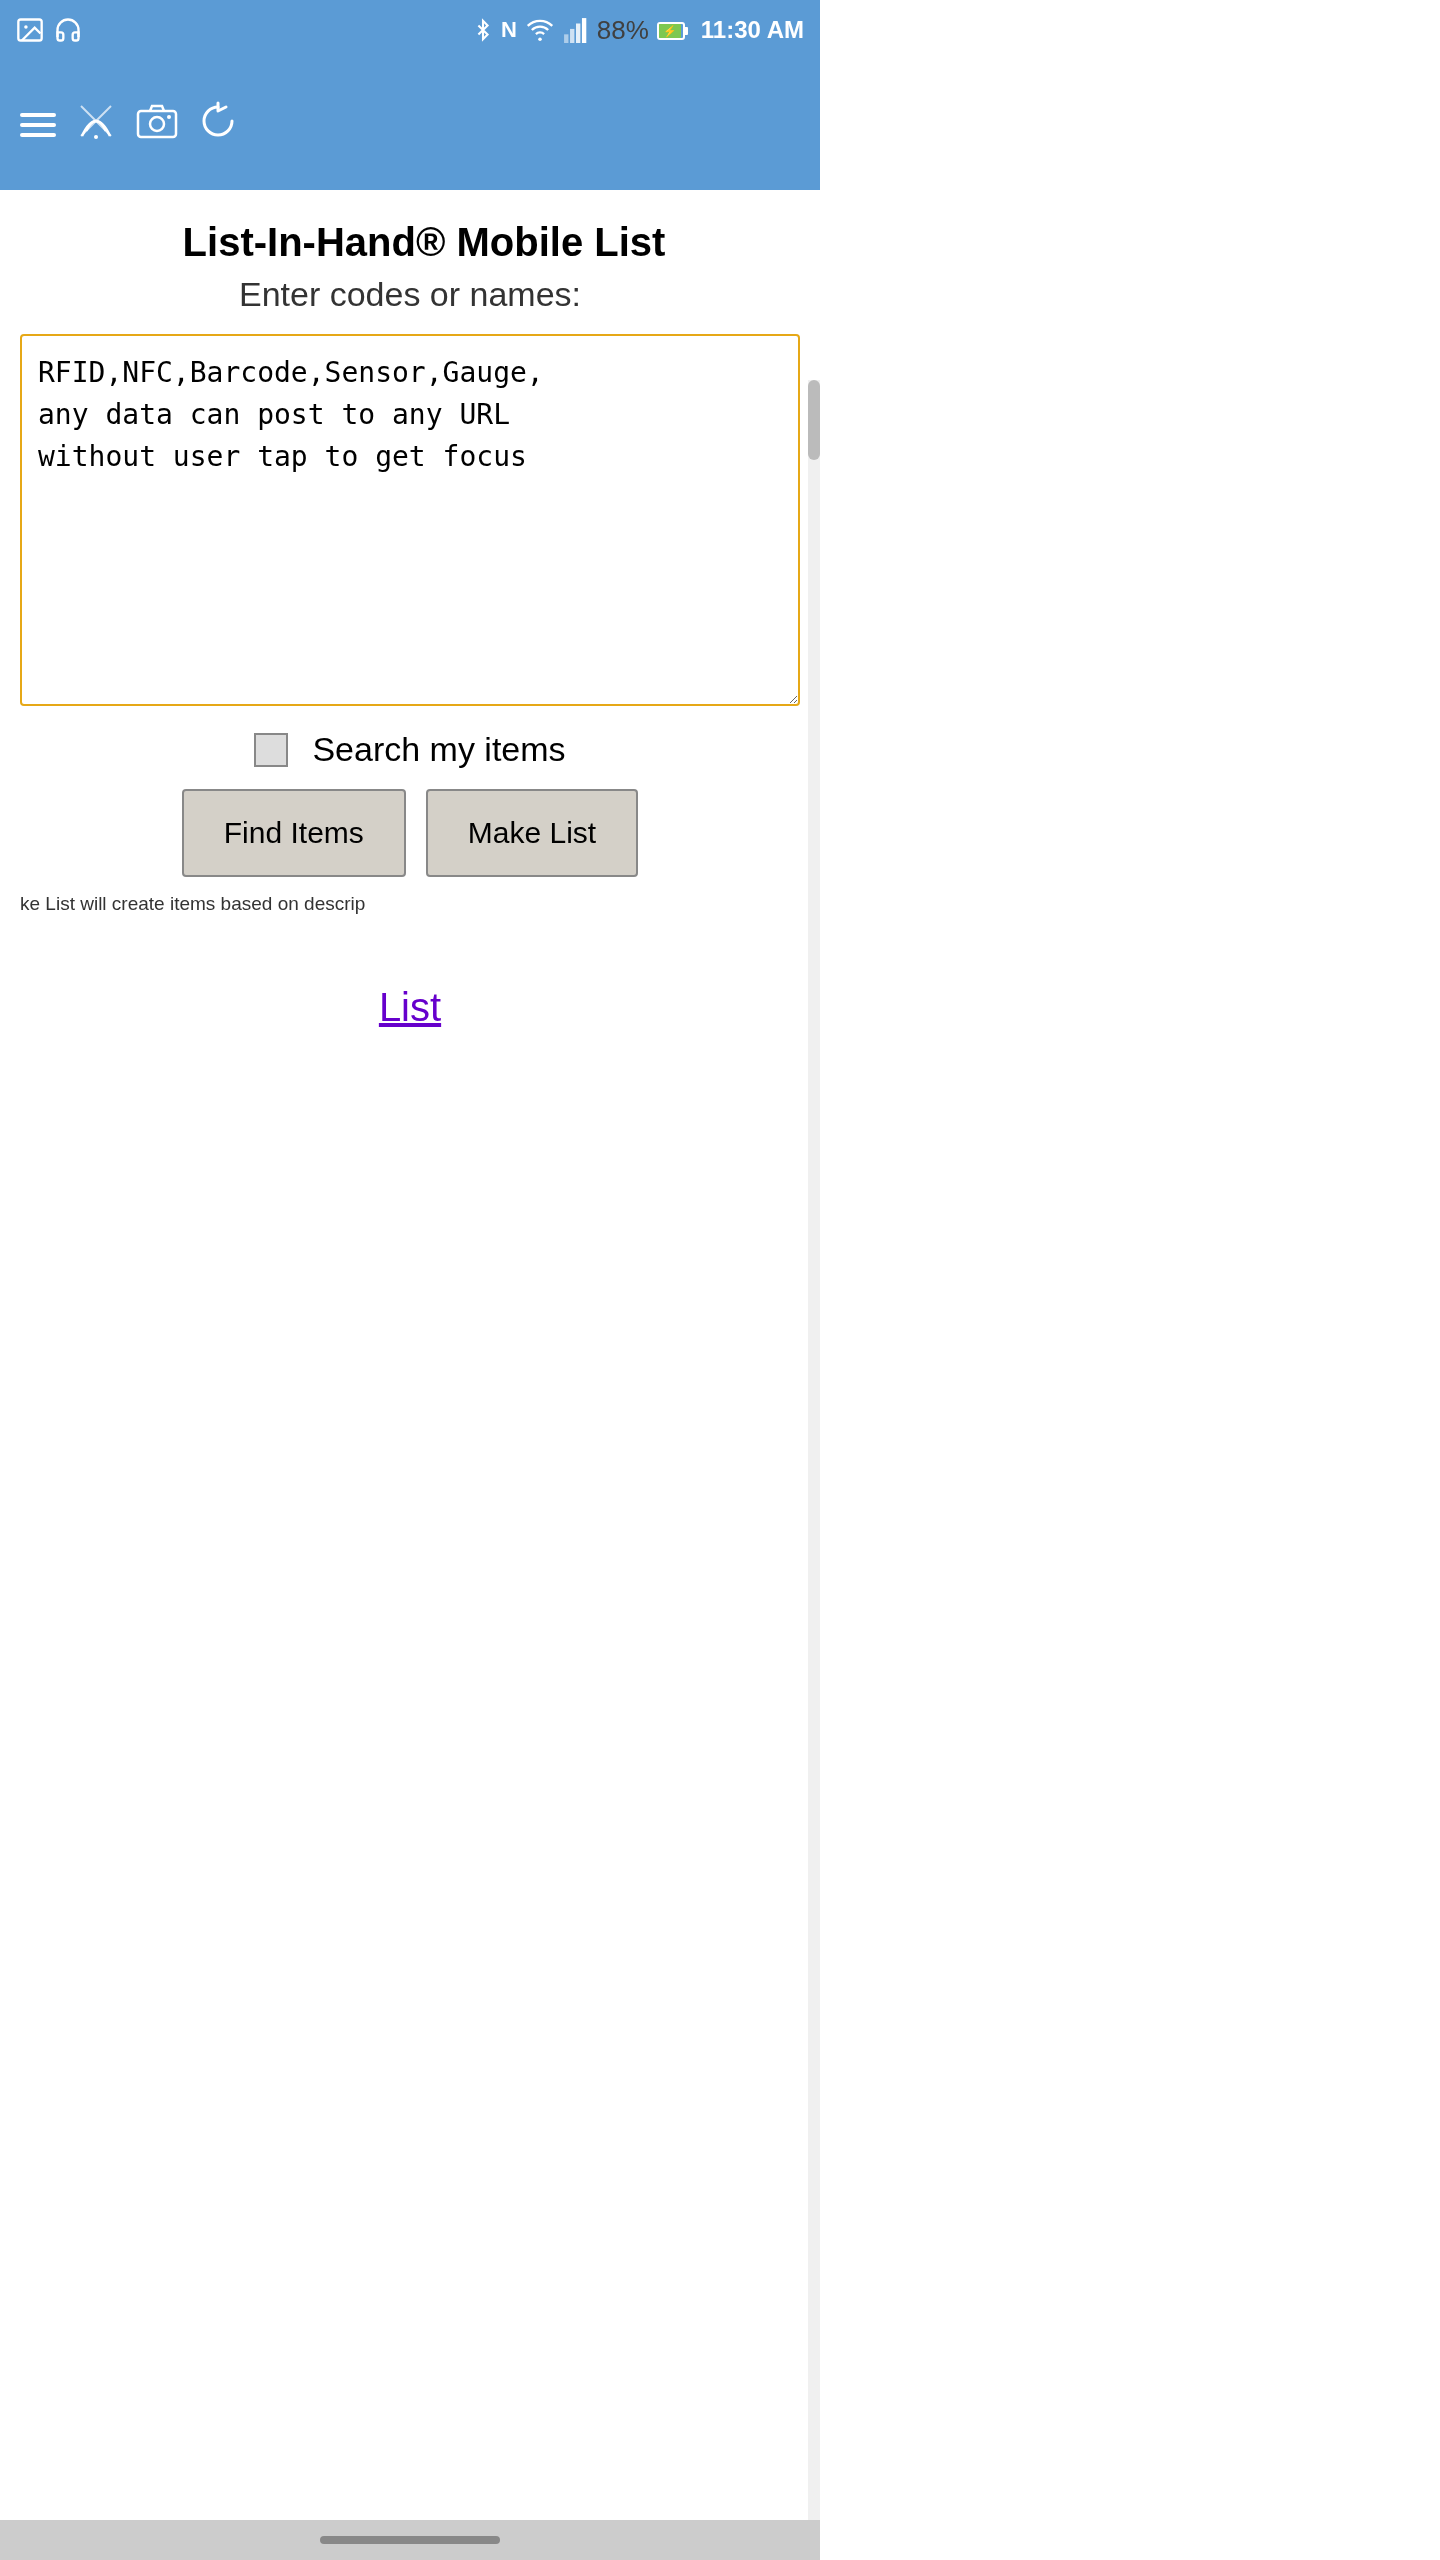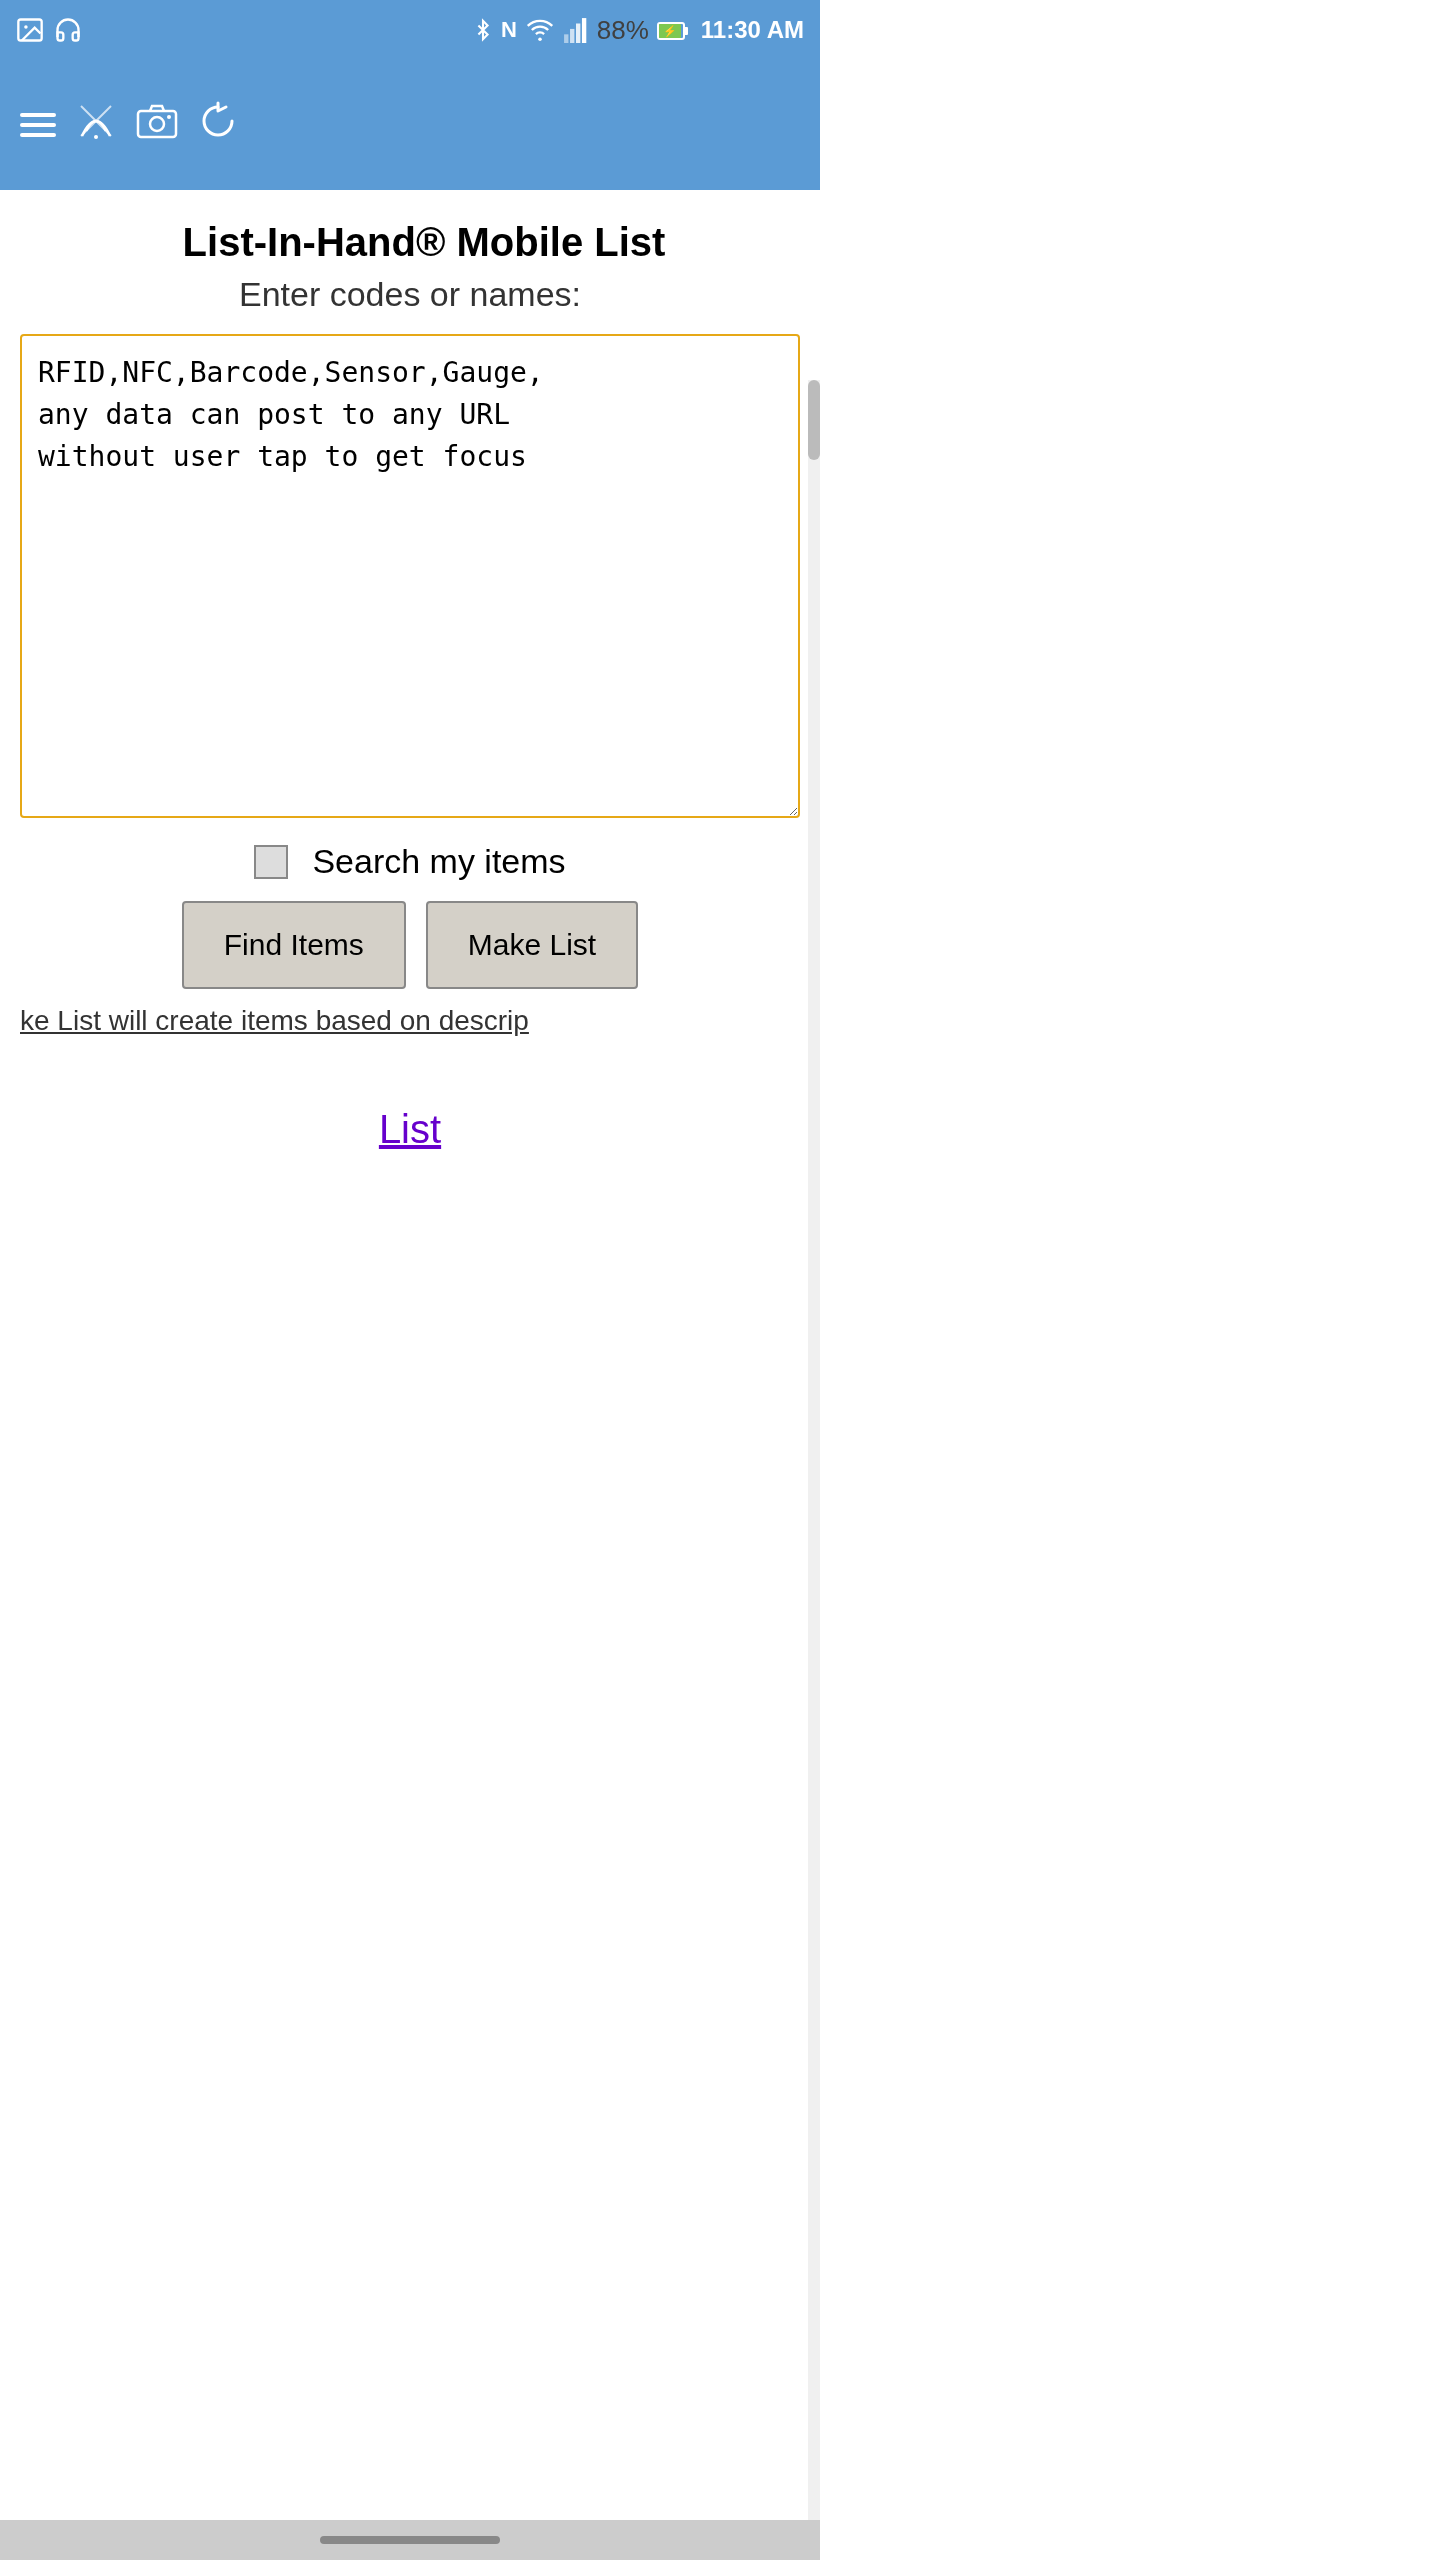--- a/index.html
+++ b/index.html
@@ -116,21 +116,21 @@
 
     .page-subtitle {
       font-size: 34px;
       text-align: center;
       color: #333;
       margin-bottom: 20px;
     }
 
     .code-textarea {
       width: 780px;
-      height: 484px;
+      height: 372px;
       border: 2.5px solid #e6a817;
       border-radius: 4px;
       font-family: monospace;
       font-size: 28px;
       line-height: 1.5;
       padding: 16px;
       resize: vertical;
       color: #000;
       outline: none;
     }
@@ -170,28 +170,27 @@
       padding: 25px 40px;
       background: #d4d0c8;
       border: 2px solid #888;
       border-radius: 4px;
       cursor: pointer;
       color: #000;
       font-family: sans-serif;
     }
 
     .info-text {
-      font-size: 28px;
+      font-size: 19px;
       color: #333;
       text-align: left;
       width: 100%;
       overflow: hidden;
       white-space: nowrap;
       padding: 0 0 10px 0;
-      text-decoration: underline;
     }
 
     .home-link {
       font-size: 40px;
       color: #6600cc;
       text-decoration: underline;
       cursor: pointer;
       margin-top: 60px;
     }
 

